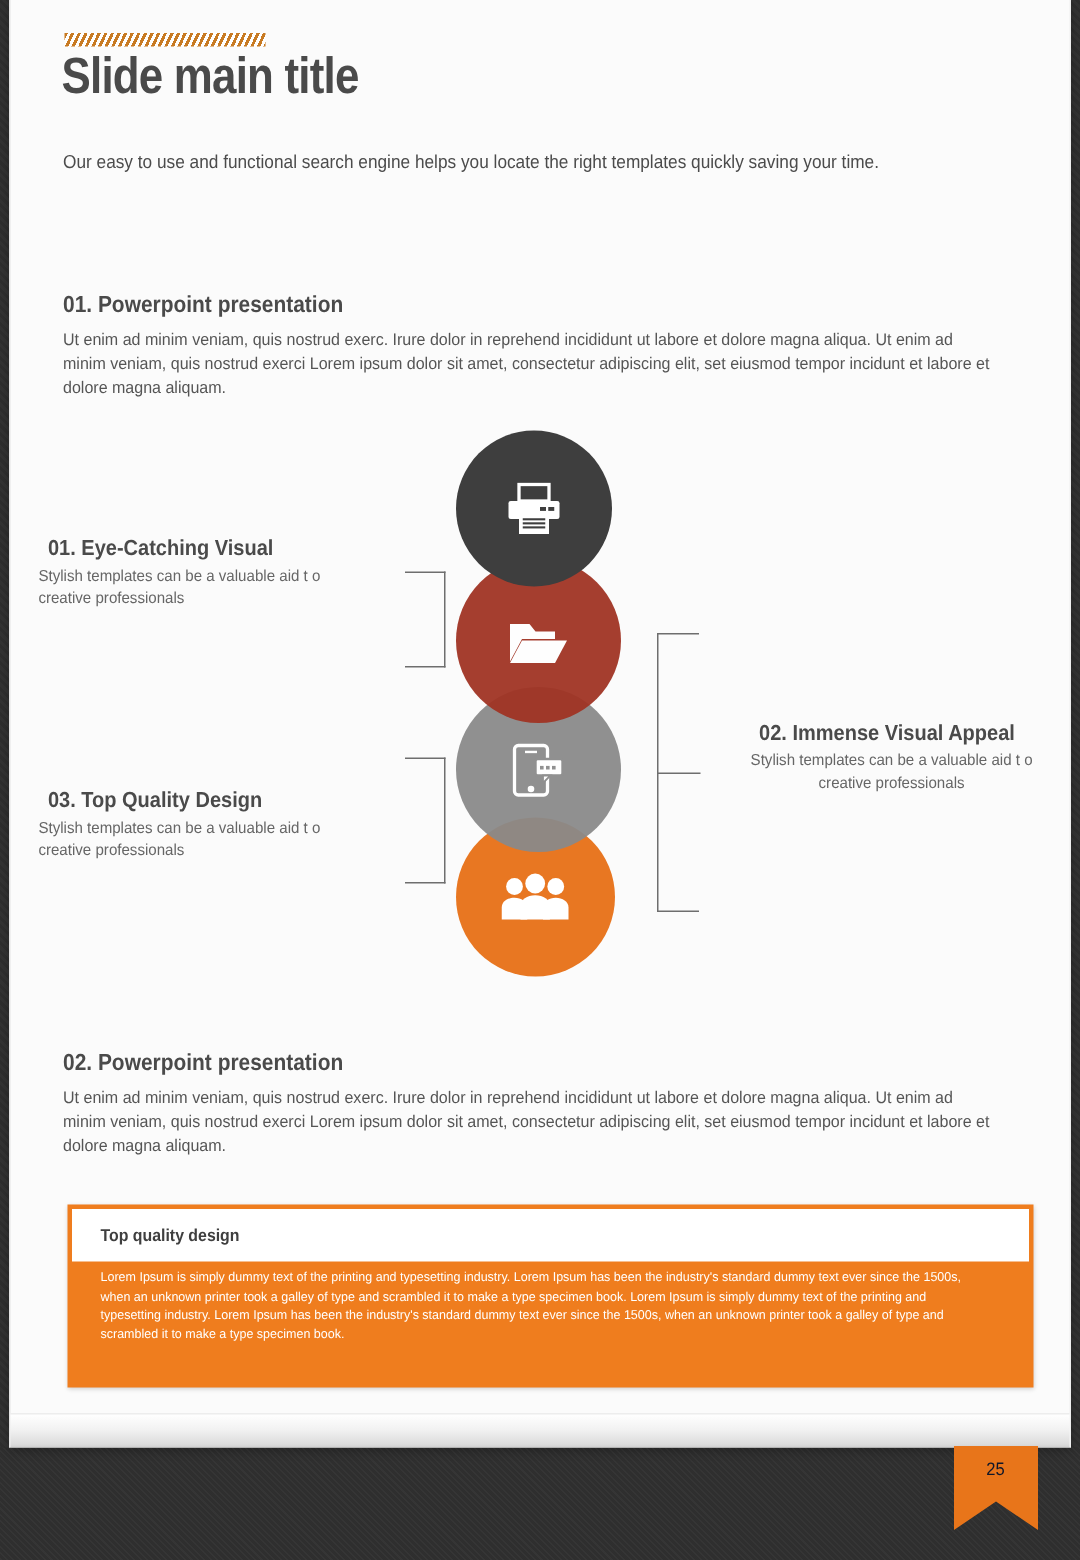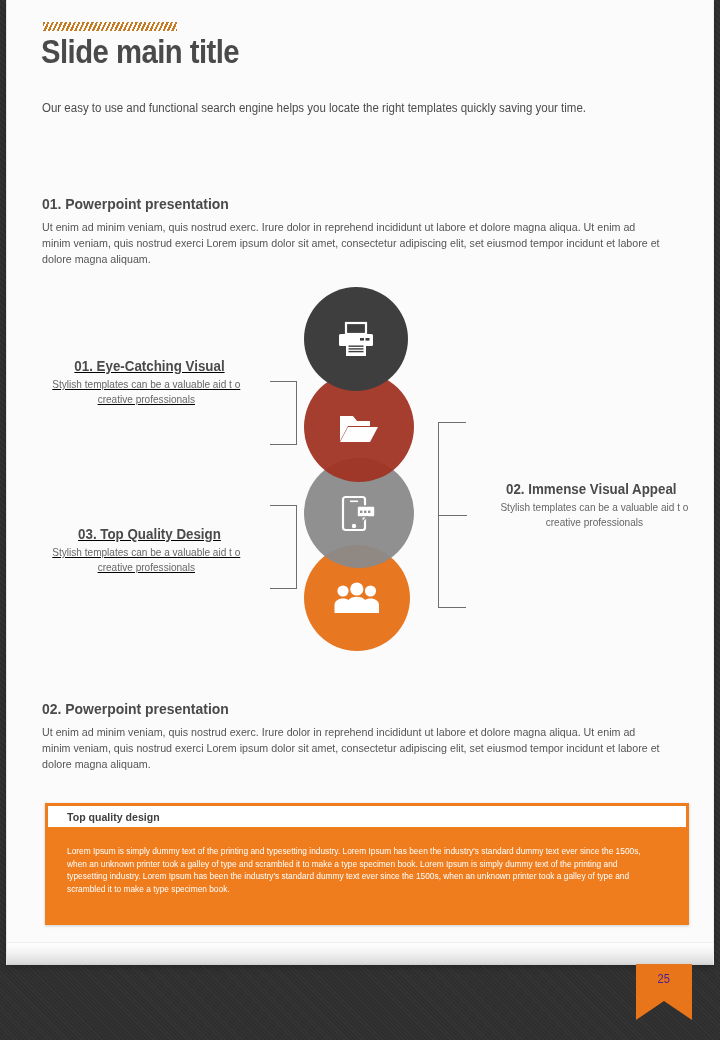--- a/index.html
+++ b/index.html
@@ -163,21 +163,21 @@
     line-height: 15px;
     color: #666;
     transform: scaleX(0.95);
     margin-top: 3px;
   }
 
   .feat.right  { left: 490px; text-align: center; }
   .feat.right .feat-title { transform-origin: left center; }
   .feat.right .feat-desc  { transform-origin: left top; width: 205px; }
 
-  .feat.left { left: 28px; width: 212px; text-align: center; text-decoration: underline; }
+  .feat.left { left: 8px; width: 212px; text-align: left; }
   .feat.left .feat-title { transform-origin: right center; }
   .feat.left .feat-desc  { transform-origin: right top; }
 
   #feat1 { top: 358px; }
   #feat3 { top: 526px; }
   #feat2 { top: 481px; }
 
   
   .callout {
     position: absolute;
@@ -186,21 +186,21 @@
     width: 644px;
     height: 122px;
     background: #ef7d1e;
     box-shadow: 0 1px 3px rgba(0,0,0,0.18);
   }
   .callout-head {
     position: absolute;
     left: 3px;
     top: 3px;
     right: 3px;
-    height: 21px;
+    height: 35px;
     background: #ffffff;
     display: flex;
     align-items: center;
     padding-left: 19px;
   }
   .callout-head span {
     font-size: 11.5px;
     font-weight: bold;
     color: #3f3f3f;
     transform: scaleX(0.92);
@@ -236,21 +236,21 @@
     height: 56px;
     background: #e8751a;
     clip-path: polygon(0 0, 100% 0, 100% 100%, 50% 66%, 0 100%);
     display: flex;
     justify-content: center;
     padding-top: 8px;
     box-shadow: -1px 0 2px rgba(0,0,0,0.25);
   }
   .ribbon span {
     font-size: 12px;
-    color: #4c1d95;
+    color: #0f172a;
     transform: scaleX(0.92);
   }
 </style>
 </head>
 <body>
 
 <div class="deck">
 
   <div class="footer"></div>
 

